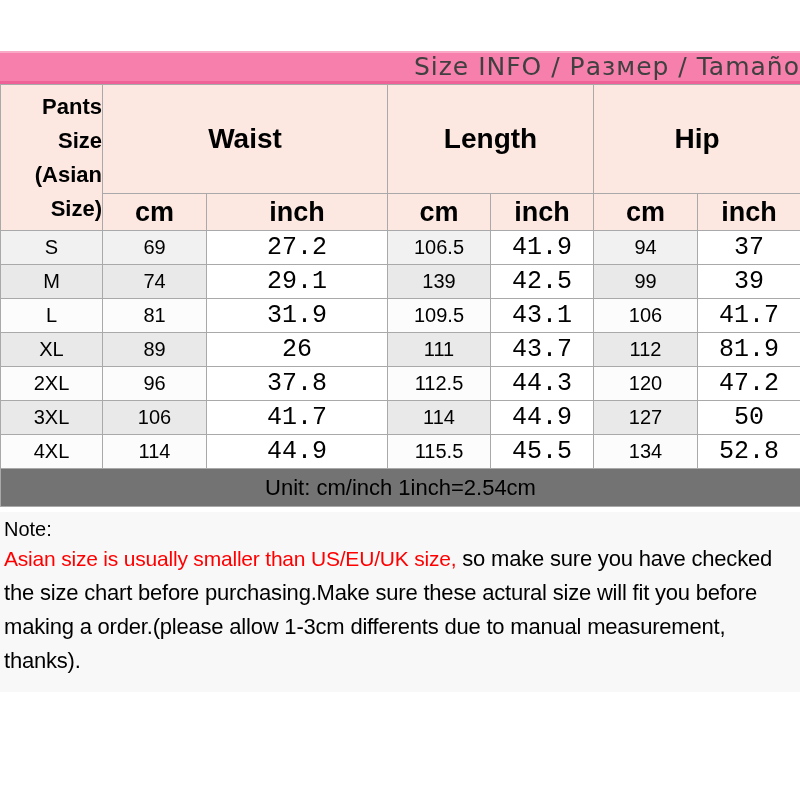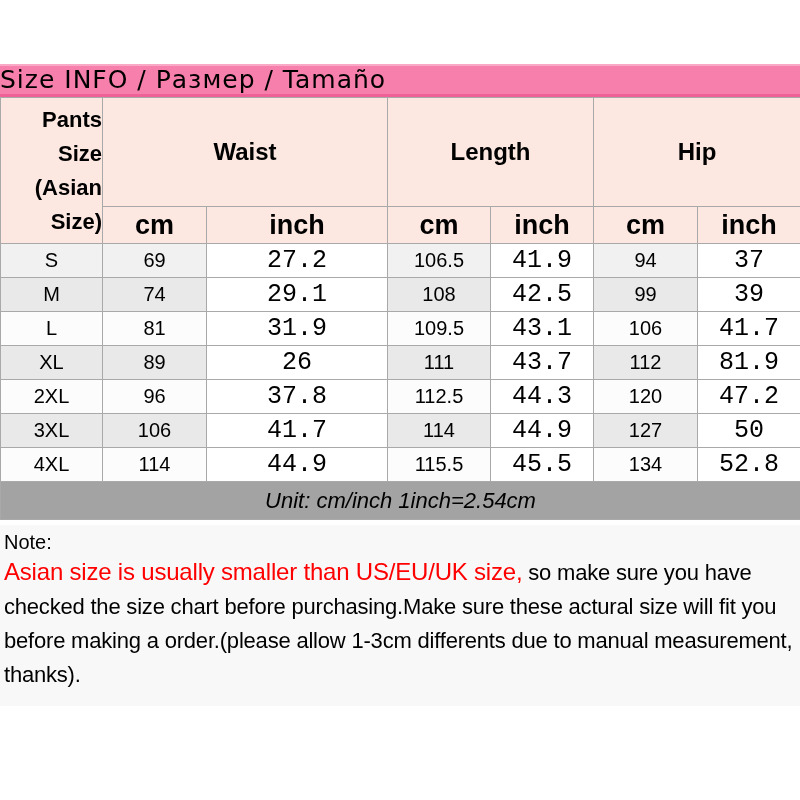--- a/index.html
+++ b/index.html
@@ -6,27 +6,27 @@
   body {
     width: 800px; height: 800px;
     background: #ffffff;
     font-family: "Liberation Sans", sans-serif;
     color: #000;
   }
   .canvas { position: relative; width: 800px; height: 800px; overflow: hidden; background: #fff; }
 
   
   .title-bar {
-    margin-top: 64px;
+    margin-top: 51px;
     height: 28px;
     background: #F77FAB;
     border-top: 2px solid #F9A9C6;
     border-bottom: 3px solid #EE6298;
-    color: #000000;
-    text-align: left;
+    color: #404040;
+    text-align: right;
     font-family: "DejaVu Sans", sans-serif;
     font-size: 25px;
     line-height: 28px;
     letter-spacing: 1px;
   }
 
   
   table.size-table {
     width: 800px;
     border-collapse: collapse;
@@ -34,48 +34,47 @@
     border: 1px solid #7f7f7f;
   }
   .size-table th, .size-table td {
     border: 1px solid #a9a9a9;
     text-align: center;
     vertical-align: middle;
     padding: 0;
   }
   .size-table thead th { background: #FCE8E1; font-weight: bold; }
   tr.head-row { height: 109px; }
-  th.group-h { font-size: 24px; }
+  th.group-h { font-size: 28px; }
   th.corner-h { font-size: 22px; line-height: 34px; font-weight: bold; text-align: right; }
   tr.sub-row { height: 37px; }
   tr.sub-row th { font-size: 27px; }
 
   tbody tr.data-row { height: 34px; }
   td.col-size, td.col-cm { font-size: 20px; }
   td.col-inch { font-size: 25px; background: #ffffff; font-family: Liberation Mono, monospace; }
   tr.r-first td:not(.col-inch) { background: #F1F1F1; }
   tr.r-gray  td:not(.col-inch) { background: #E9E9E9; }
   tr.r-light td:not(.col-inch) { background: #FCFCFC; }
 
   tr.unit-row td {
     height: 37px;
-    background: #a3a3a3;
+    background: #737373;
     font-size: 22px;
-    font-style: italic;
   }
 
   
   .note {
     margin-top: 5px;
     background: #F8F8F8;
     padding: 4px 4px 14px 4px;
   }
   .note-label { font-size: 20px; line-height: 26px; }
   .note p { margin: 0; line-height: 34px; font-size: 22px; letter-spacing: -0.2px; }
-  .note .red { color: #FF0000; font-size: 24px; }
+  .note .red { color: #FF0000; font-size: 21px; }
 </style>
 </head>
 <body>
 
 <div class="canvas">
 
   <div class="title-bar">Size INFO / Размер / Tamaño</div>
 
   <table class="size-table">
     <colgroup>
@@ -110,21 +109,21 @@
         <td class="col-inch">27.2</td>
         <td class="col-cm">106.5</td>
         <td class="col-inch">41.9</td>
         <td class="col-cm">94</td>
         <td class="col-inch">37</td>
       </tr>
       <tr class="data-row r-gray">
         <td class="col-size">M</td>
         <td class="col-cm">74</td>
         <td class="col-inch">29.1</td>
-        <td class="col-cm">108</td>
+        <td class="col-cm">139</td>
         <td class="col-inch">42.5</td>
         <td class="col-cm">99</td>
         <td class="col-inch">39</td>
       </tr>
       <tr class="data-row r-light">
         <td class="col-size">L</td>
         <td class="col-cm">81</td>
         <td class="col-inch">31.9</td>
         <td class="col-cm">109.5</td>
         <td class="col-inch">43.1</td>

